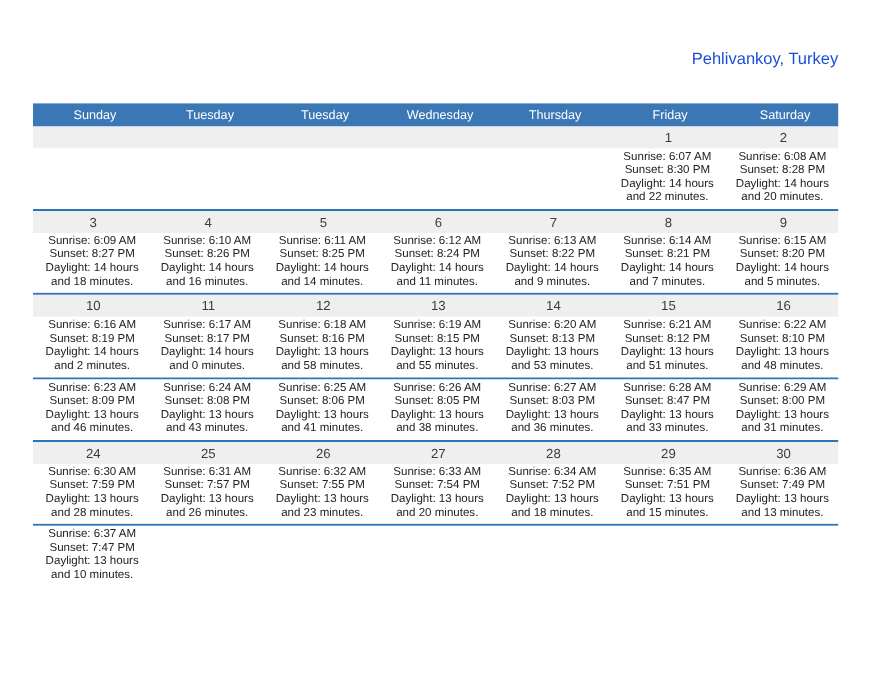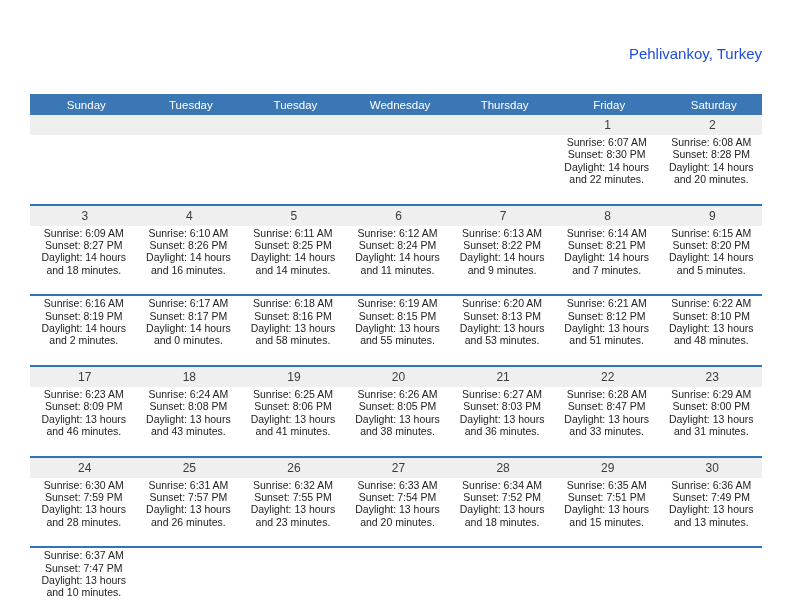--- a/index.html
+++ b/index.html
@@ -28,21 +28,21 @@
   
   .calendar{position:absolute;left:30px;top:94px;width:732px;text-align:center;}
   .weekday-header{display:flex;background:var(--header-blue);height:21px;align-items:center;}
   .wh-cell{flex:1;color:#ffffff;font-size:11.5px;padding-left:8px;white-space:nowrap;overflow:hidden;}
 
   .week{border-bottom:2px solid var(--line-blue);}
   .week.last{border-bottom:none;}
   .band{display:flex;background:var(--band-gray);height:20px;align-items:center;}
   .band-cell{flex:1;font-size:12px;color:#3c3c3c;padding-left:5px;}
   .content{display:flex;min-height:51px;background:#fff;}
-  .day-cell{flex:1;padding:1px 2px 18px 5px;}
+  .day-cell{flex:1;padding:1px 2px 4px 5px;}
   .ln{font-size:10.5px;line-height:12.4px;color:#222;white-space:nowrap;}
 </style>
 </head>
 <body>
 
 <div class="page">
 
 
   <div class="titles">
     <div class="location">Pehlivankoy, Turkey</div>
@@ -138,20 +138,29 @@
             </div>
             <div class="day-cell">
               <div class="ln">Sunrise: 6:15 AM</div>
               <div class="ln">Sunset: 8:20 PM</div>
               <div class="ln">Daylight: 14 hours</div>
               <div class="ln">and 5 minutes.</div>
             </div>
           </div>
         </div>
         <div class="week">
+          <div class="band">
+            <div class="band-cell">10</div>
+            <div class="band-cell">11</div>
+            <div class="band-cell">12</div>
+            <div class="band-cell">13</div>
+            <div class="band-cell">14</div>
+            <div class="band-cell">15</div>
+            <div class="band-cell">16</div>
+          </div>
           <div class="content">
             <div class="day-cell">
               <div class="ln">Sunrise: 6:16 AM</div>
               <div class="ln">Sunset: 8:19 PM</div>
               <div class="ln">Daylight: 14 hours</div>
               <div class="ln">and 2 minutes.</div>
             </div>
             <div class="day-cell">
               <div class="ln">Sunrise: 6:17 AM</div>
               <div class="ln">Sunset: 8:17 PM</div>
@@ -184,29 +193,20 @@
             </div>
             <div class="day-cell">
               <div class="ln">Sunrise: 6:22 AM</div>
               <div class="ln">Sunset: 8:10 PM</div>
               <div class="ln">Daylight: 13 hours</div>
               <div class="ln">and 48 minutes.</div>
             </div>
           </div>
         </div>
         <div class="week">
-          <div class="band">
-            <div class="band-cell">17</div>
-            <div class="band-cell">18</div>
-            <div class="band-cell">19</div>
-            <div class="band-cell">20</div>
-            <div class="band-cell">21</div>
-            <div class="band-cell">22</div>
-            <div class="band-cell">23</div>
-          </div>
           <div class="content">
             <div class="day-cell">
               <div class="ln">Sunrise: 6:23 AM</div>
               <div class="ln">Sunset: 8:09 PM</div>
               <div class="ln">Daylight: 13 hours</div>
               <div class="ln">and 46 minutes.</div>
             </div>
             <div class="day-cell">
               <div class="ln">Sunrise: 6:24 AM</div>
               <div class="ln">Sunset: 8:08 PM</div>

